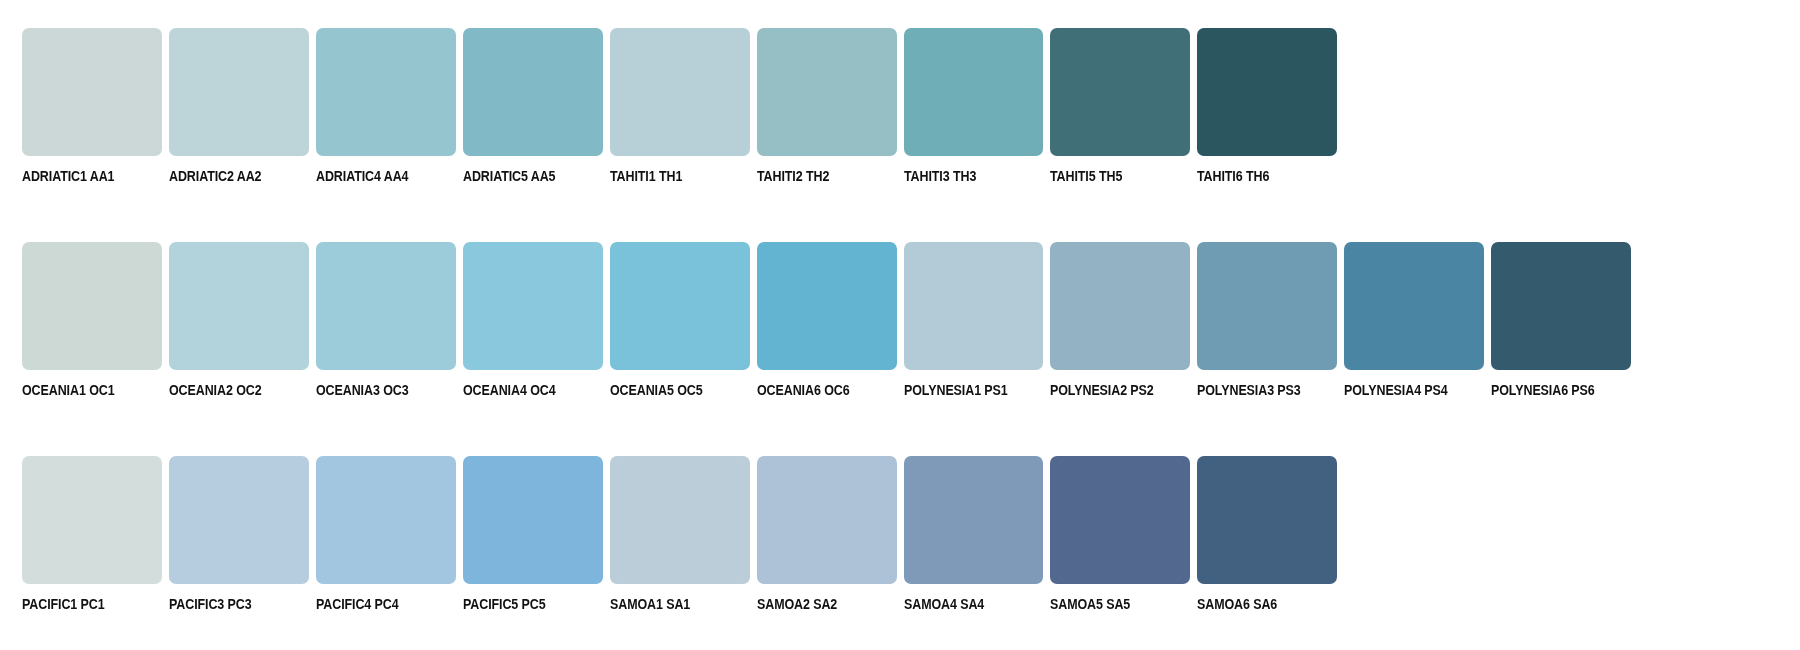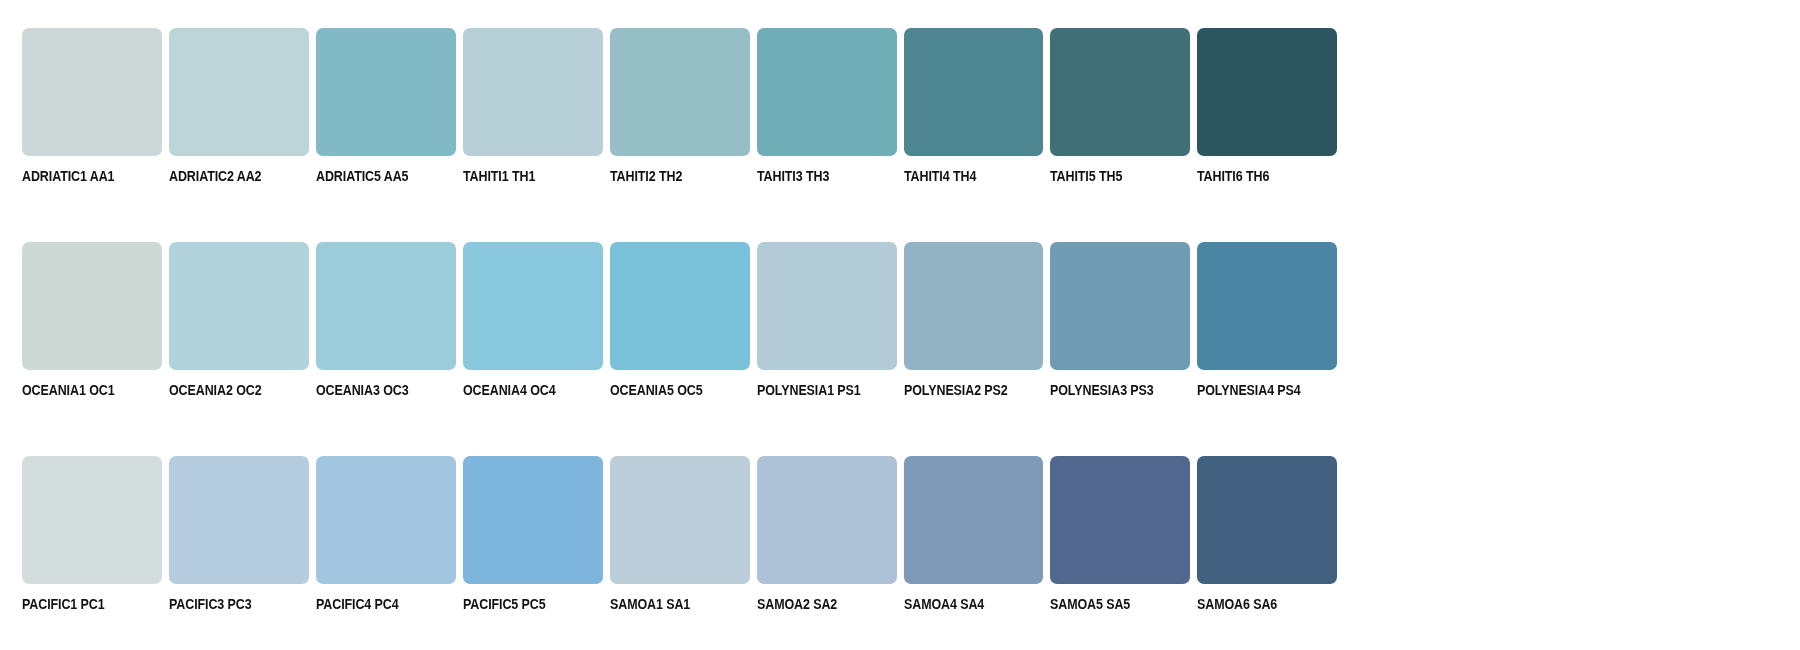--- a/index.html
+++ b/index.html
@@ -66,38 +66,38 @@
   <section class="swatch-row">
       <div class="swatch-cell">
         <div class="swatch-chip" style="background-color: rgb(204, 216, 216); border-radius: 7px;"></div>
         <div class="swatch-label" style="color: rgb(17, 17, 17);">ADRIATIC1 AA1</div>
       </div>
       <div class="swatch-cell">
         <div class="swatch-chip" style="background-color: rgb(189, 213, 217); border-radius: 7px;"></div>
         <div class="swatch-label" style="color: rgb(17, 17, 17);">ADRIATIC2 AA2</div>
       </div>
       <div class="swatch-cell">
+        <div class="swatch-chip" style="background-color: rgb(149, 198, 208); border-radius: 7px;"></div>
+        <div class="swatch-label" style="color: rgb(17, 17, 17);">ADRIATIC4 AA4</div>
+      </div>
+      <div class="swatch-cell">
         <div class="swatch-chip" style="background-color: rgb(129, 186, 198); border-radius: 7px;"></div>
         <div class="swatch-label" style="color: rgb(17, 17, 17);">ADRIATIC5 AA5</div>
       </div>
       <div class="swatch-cell">
         <div class="swatch-chip" style="background-color: rgb(183, 207, 214); border-radius: 7px;"></div>
         <div class="swatch-label" style="color: rgb(17, 17, 17);">TAHITI1 TH1</div>
       </div>
       <div class="swatch-cell">
         <div class="swatch-chip" style="background-color: rgb(149, 191, 196); border-radius: 7px;"></div>
         <div class="swatch-label" style="color: rgb(17, 17, 17);">TAHITI2 TH2</div>
       </div>
       <div class="swatch-cell">
         <div class="swatch-chip" style="background-color: rgb(111, 173, 183); border-radius: 7px;"></div>
         <div class="swatch-label" style="color: rgb(17, 17, 17);">TAHITI3 TH3</div>
-      </div>
-      <div class="swatch-cell">
-        <div class="swatch-chip" style="background-color: rgb(77, 133, 144); border-radius: 7px;"></div>
-        <div class="swatch-label" style="color: rgb(17, 17, 17);">TAHITI4 TH4</div>
       </div>
       <div class="swatch-cell">
         <div class="swatch-chip" style="background-color: rgb(65, 111, 120); border-radius: 7px;"></div>
         <div class="swatch-label" style="color: rgb(17, 17, 17);">TAHITI5 TH5</div>
       </div>
       <div class="swatch-cell">
         <div class="swatch-chip" style="background-color: rgb(43, 85, 95); border-radius: 7px;"></div>
         <div class="swatch-label" style="color: rgb(17, 17, 17);">TAHITI6 TH6</div>
       </div>
     </section>
@@ -116,34 +116,42 @@
       </div>
       <div class="swatch-cell">
         <div class="swatch-chip" style="background-color: rgb(138, 201, 221); border-radius: 7px;"></div>
         <div class="swatch-label" style="color: rgb(17, 17, 17);">OCEANIA4 OC4</div>
       </div>
       <div class="swatch-cell">
         <div class="swatch-chip" style="background-color: rgb(121, 194, 217); border-radius: 7px;"></div>
         <div class="swatch-label" style="color: rgb(17, 17, 17);">OCEANIA5 OC5</div>
       </div>
       <div class="swatch-cell">
+        <div class="swatch-chip" style="background-color: rgb(98, 180, 209); border-radius: 7px;"></div>
+        <div class="swatch-label" style="color: rgb(17, 17, 17);">OCEANIA6 OC6</div>
+      </div>
+      <div class="swatch-cell">
         <div class="swatch-chip" style="background-color: rgb(178, 203, 214); border-radius: 7px;"></div>
         <div class="swatch-label" style="color: rgb(17, 17, 17);">POLYNESIA1 PS1</div>
       </div>
       <div class="swatch-cell">
         <div class="swatch-chip" style="background-color: rgb(147, 179, 196); border-radius: 7px;"></div>
         <div class="swatch-label" style="color: rgb(17, 17, 17);">POLYNESIA2 PS2</div>
       </div>
       <div class="swatch-cell">
         <div class="swatch-chip" style="background-color: rgb(111, 156, 178); border-radius: 7px;"></div>
         <div class="swatch-label" style="color: rgb(17, 17, 17);">POLYNESIA3 PS3</div>
       </div>
       <div class="swatch-cell">
         <div class="swatch-chip" style="background-color: rgb(74, 133, 163); border-radius: 7px;"></div>
         <div class="swatch-label" style="color: rgb(17, 17, 17);">POLYNESIA4 PS4</div>
+      </div>
+      <div class="swatch-cell">
+        <div class="swatch-chip" style="background-color: rgb(52, 90, 109); border-radius: 7px;"></div>
+        <div class="swatch-label" style="color: rgb(17, 17, 17);">POLYNESIA6 PS6</div>
       </div>
     </section>
   <section class="swatch-row">
       <div class="swatch-cell">
         <div class="swatch-chip" style="background-color: rgb(211, 222, 220); border-radius: 7px;"></div>
         <div class="swatch-label" style="color: rgb(17, 17, 17);">PACIFIC1 PC1</div>
       </div>
       <div class="swatch-cell">
         <div class="swatch-chip" style="background-color: rgb(182, 205, 224); border-radius: 7px;"></div>
         <div class="swatch-label" style="color: rgb(17, 17, 17);">PACIFIC3 PC3</div>

